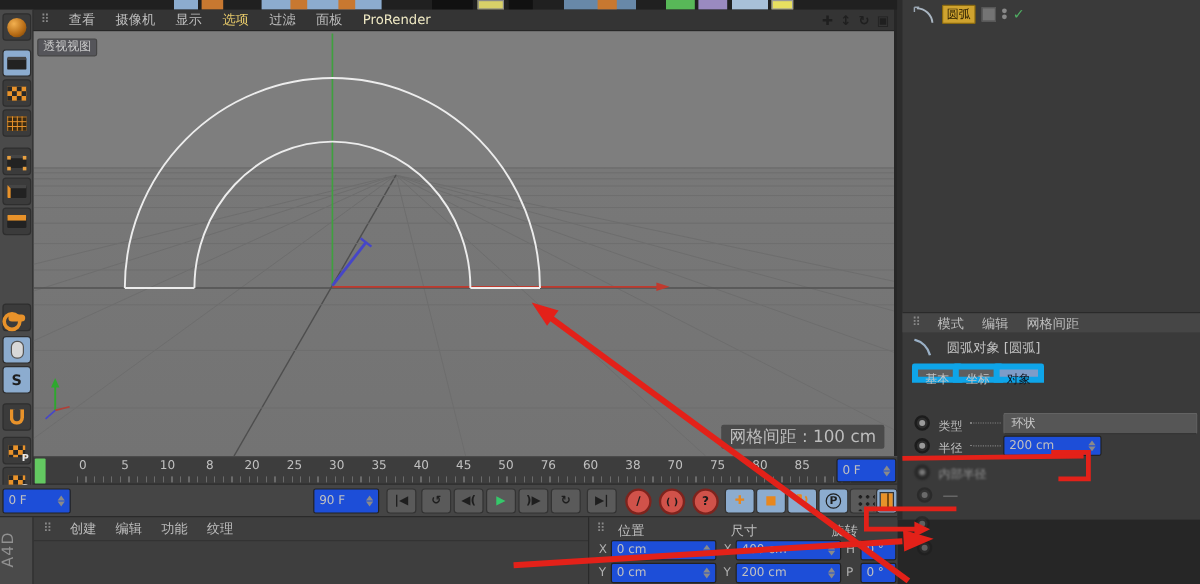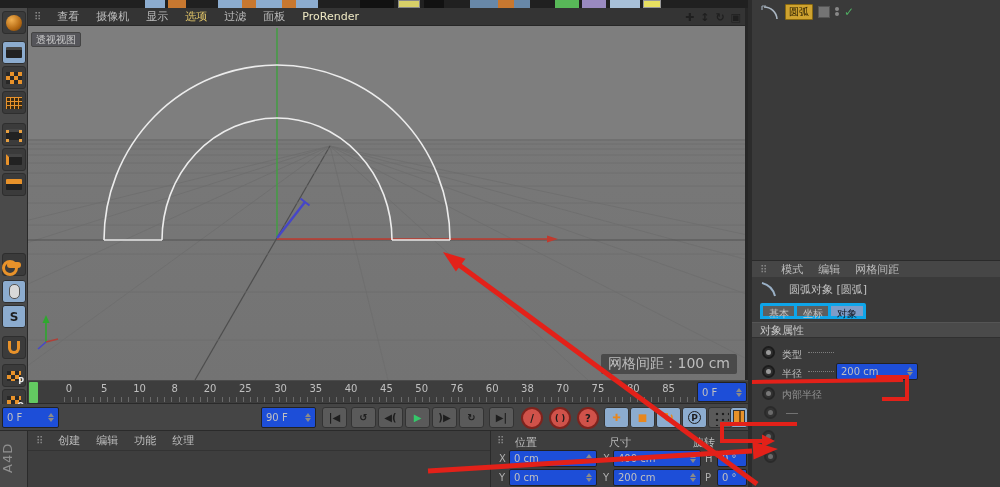--- a/index.html
+++ b/index.html
@@ -64,28 +64,28 @@
   .dots9{width:16px;height:16px;background-image:radial-gradient(#1e1e1e 1.4px,transparent 1.6px);background-size:6px 6px;background-position:1px 1px}
   .splitic{width:12px;height:16px;background:linear-gradient(90deg,#e8922a 0 5px,#7a4a10 5px 7px,#e8922a 7px);border:1px solid #333}
   
   #bottomleft{left:28px;top:431px;width:462px;height:56px;background:#3e3e3e}
   #blmenu{display:flex;align-items:center;gap:16px;height:20px;padding-left:8px;border-bottom:1px solid #333}
   
   #coords{left:490px;top:431px;width:258px;height:56px;background:#3e3e3e;border-left:1px solid #2a2a2a}
   #coords .hdr{position:absolute;color:#bdbdbd;font-size:11px;top:4px}
   .clabel{position:absolute;color:#b0b0b0;font-size:10px}
   
-  #rightpanel{left:748px;top:0;width:252px;height:487px;background:#3a3a3a;border-left:4px solid #2c2c2c}
+  #rightpanel{left:748px;top:0;width:252px;height:433px;background:#3a3a3a;border-left:4px solid #2c2c2c}
   #omrow{position:absolute;left:8px;top:3px;height:17px;display:flex;align-items:center;gap:5px}
   #objname{background:#cfa32f;border:1px solid #8a6a10;color:#241a00;font-size:10px;padding:0 3px;border-radius:1px}
   .graysq{width:12px;height:12px;background:#747474;border:1px solid #555}
   .laydot{width:4px;height:4px;border-radius:50%;background:#888;margin:1px 0}
   #amenu{position:absolute;left:0;top:260px;width:248px;height:17px;background:#464646;border-top:1px solid #2a2a2a;display:flex;align-items:center;gap:15px;padding-left:8px}
   #amtitle{position:absolute;left:8px;top:282px;display:flex;align-items:center;gap:7px}
-  .tab{position:absolute;top:303px;height:16px;background:#5e5e5e;border:3px solid #0ea5e9;border-radius:2px 2px 0 0;color:#c4c4c4;font-size:10px;padding:1px 6px}
+  .tab{position:absolute;top:303px;height:16px;background:#5e5e5e;border:5px solid #0ea5e9;border-radius:2px 2px 0 0;color:#c4c4c4;font-size:10px;padding:1px 6px}
   .tab.active{background:#7e9cc8;color:#10151e}
   #sectionbar{position:absolute;left:0;top:322px;width:248px;height:16px;background:#4a4a4a;border-top:1px solid #555;border-bottom:1px solid #303030;color:#c8c8c8;font-size:11px;padding-left:8px}
   .radio{position:absolute;width:13px;height:13px;border-radius:50%;background:#2e2e2e;border:2px solid #1c1c1c;display:flex;align-items:center;justify-content:center}
   .radio::after{content:"";width:5px;height:5px;border-radius:50%;background:#9a9a9a}
   .plabel{position:absolute;color:#bdbdbd;font-size:10px}
   .leader{position:absolute;width:26px;border-bottom:1px dotted #7e7e7e}
   .dropdown{position:absolute;background:#565656;border:1px solid #636363;border-bottom-color:#2e2e2e;border-radius:2px;color:#cacaca;font-size:10px;padding:1px 6px}
   .blur1{filter:blur(.7px);opacity:.65}
   .dim{opacity:.5}
   
@@ -419,25 +419,25 @@
     </div>
     <div id="amtitle">
       <svg width="22" height="15" viewBox="0 0 22 15">
         <path d="M 2 1 A 18 18 0 0 1 15 14" stroke="#9ab0c6" stroke-width="2" fill="none"></path>
       </svg>
       <span class="txt">圆弧对象 [圆弧]</span>
     </div>
     <div class="tab" style="left:8px">基本</div>
     <div class="tab" style="left:42px">坐标</div>
     <div class="tab active" style="left:76px">对象</div>
-    <div id="sectionbar">对象属性</div>
 
     <div class="radio" style="left:10px;top:346px"></div>
     <span class="plabel" style="left:30px;top:348px">类型</span>
     <div class="leader" style="left:56px;top:352px"></div>
+    <div class="dropdown" style="left:84px;top:344px;width:162px">环状</div>
 
     <div class="radio" style="left:10px;top:365px"></div>
     <span class="plabel" style="left:30px;top:367px">半径</span>
     <div class="leader" style="left:56px;top:371px"></div>
     <div class="framebox" style="left:84px;top:363px;width:82px;height:17px">
       <span>200 cm</span>
       <span class="stepper">
           <i class="up"></i>
           <i class="dn"></i>
         </span>

